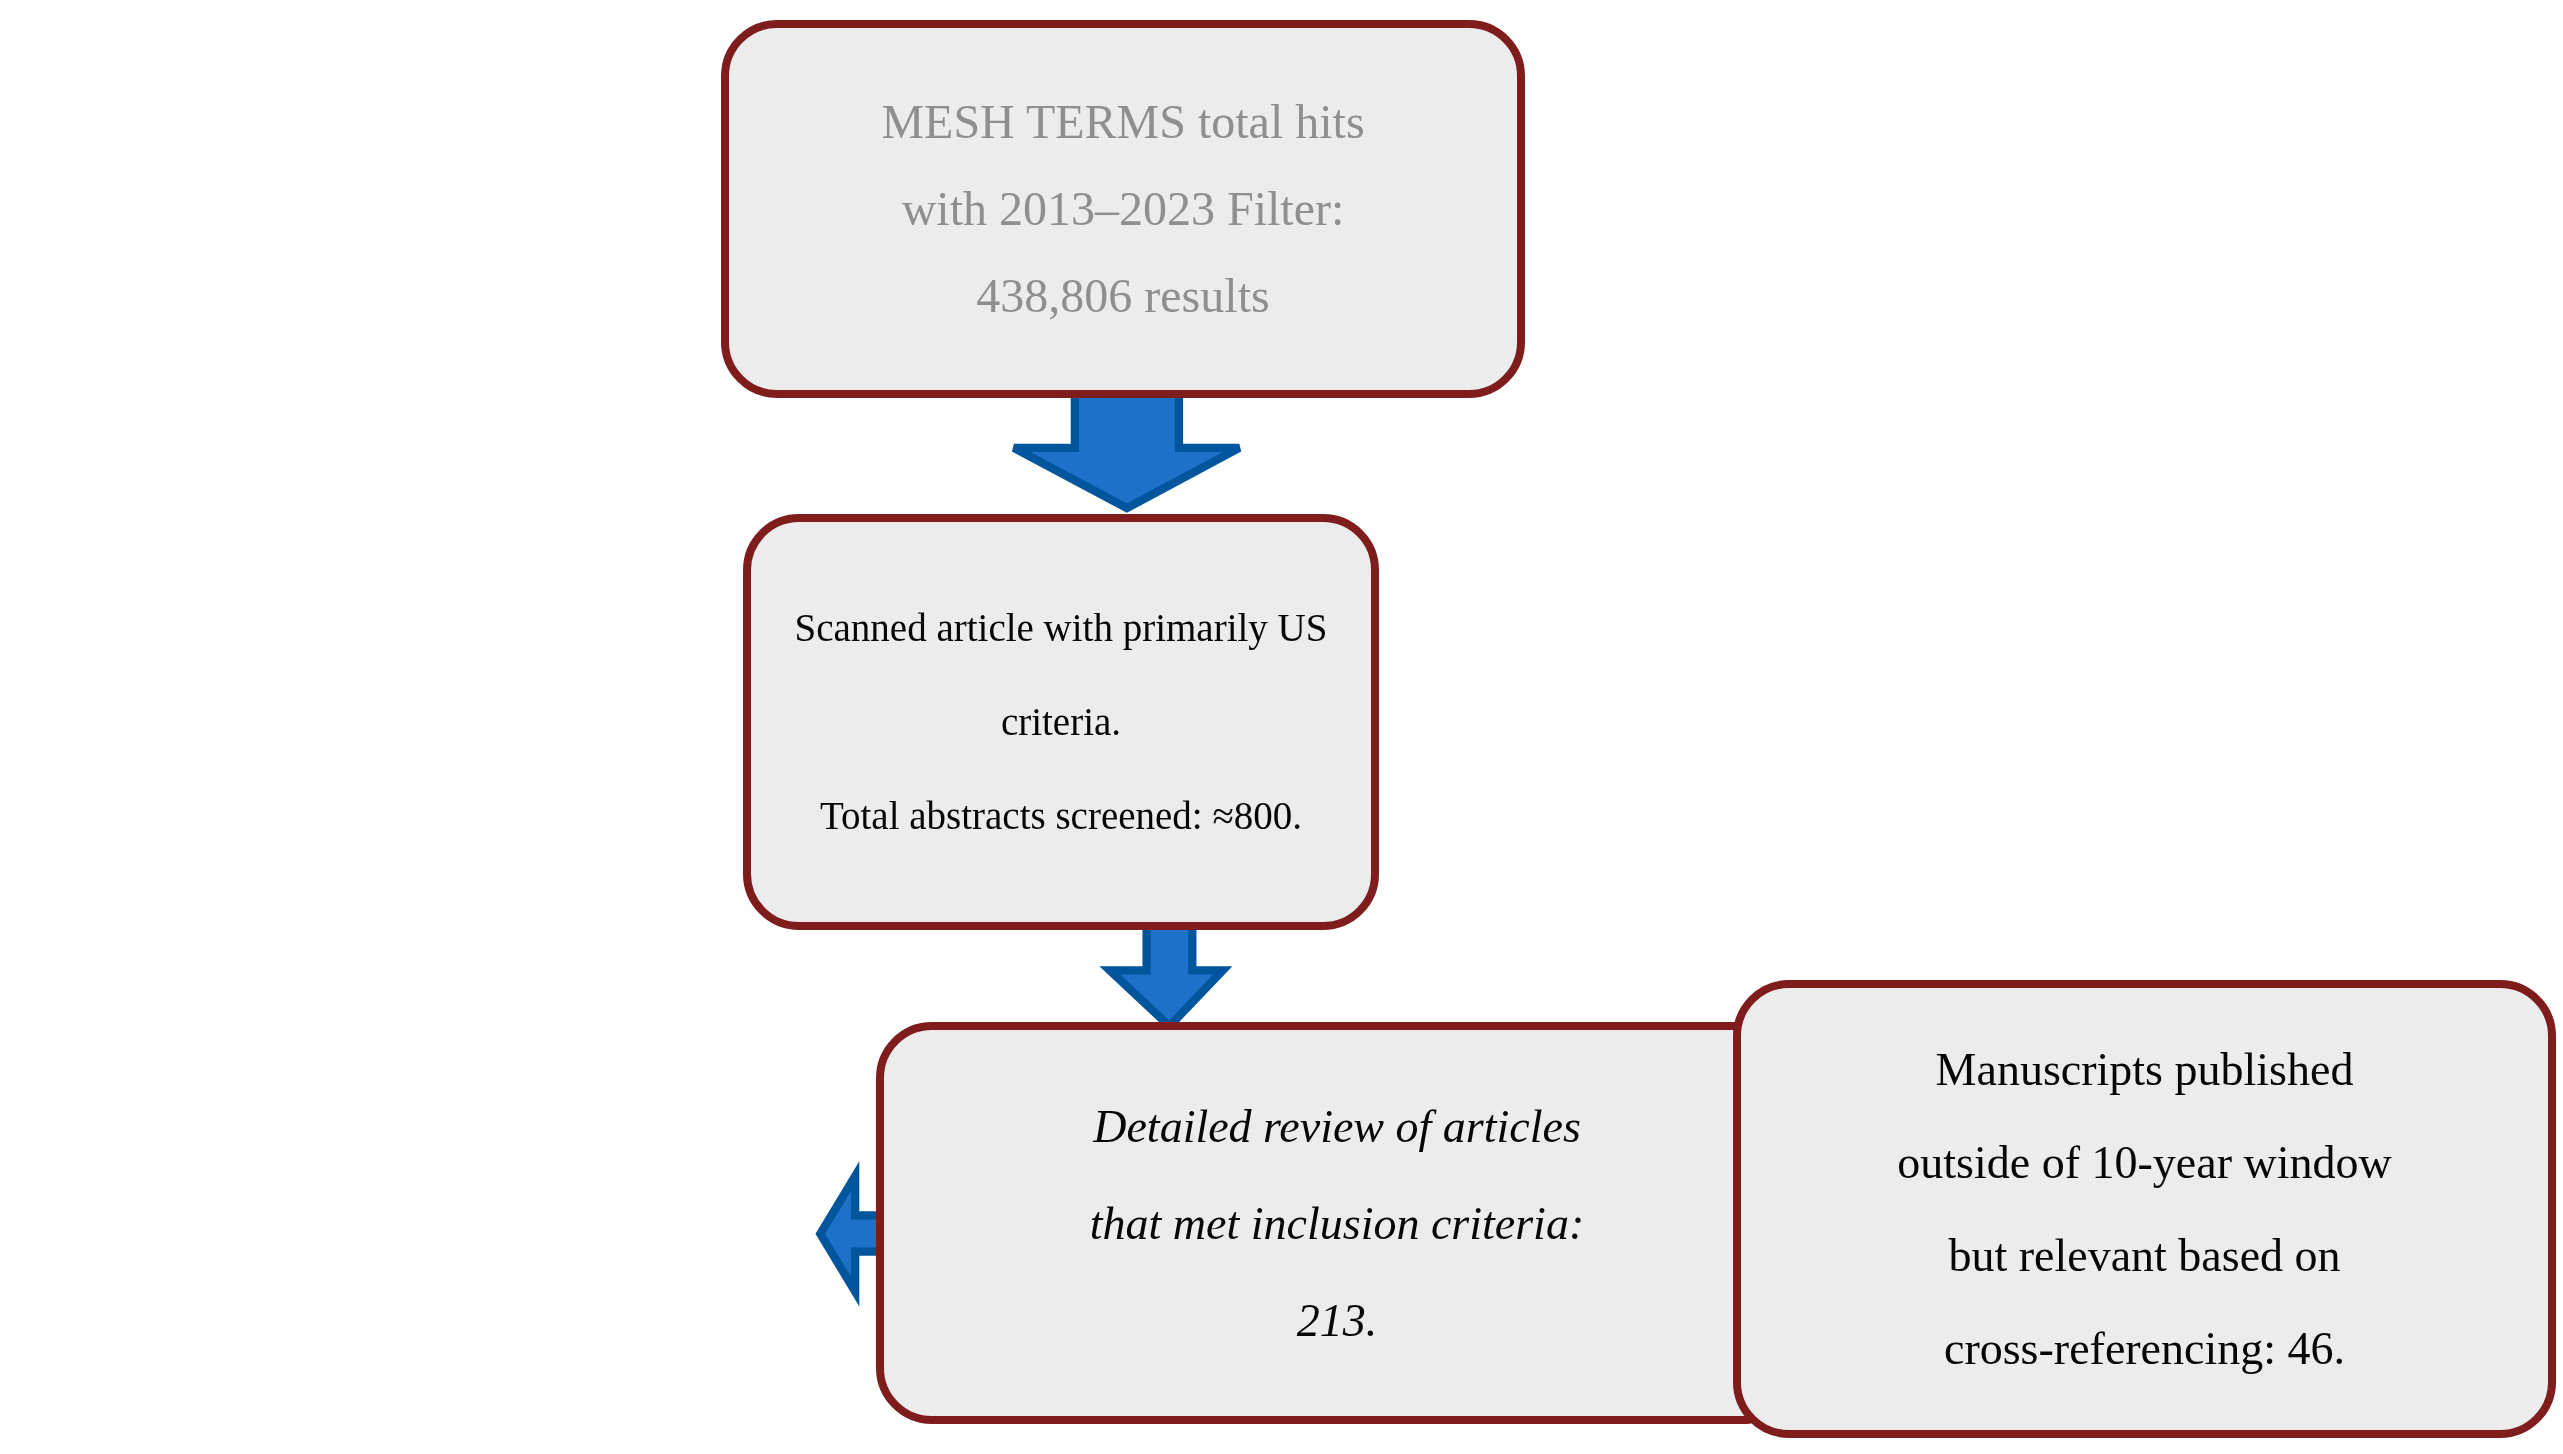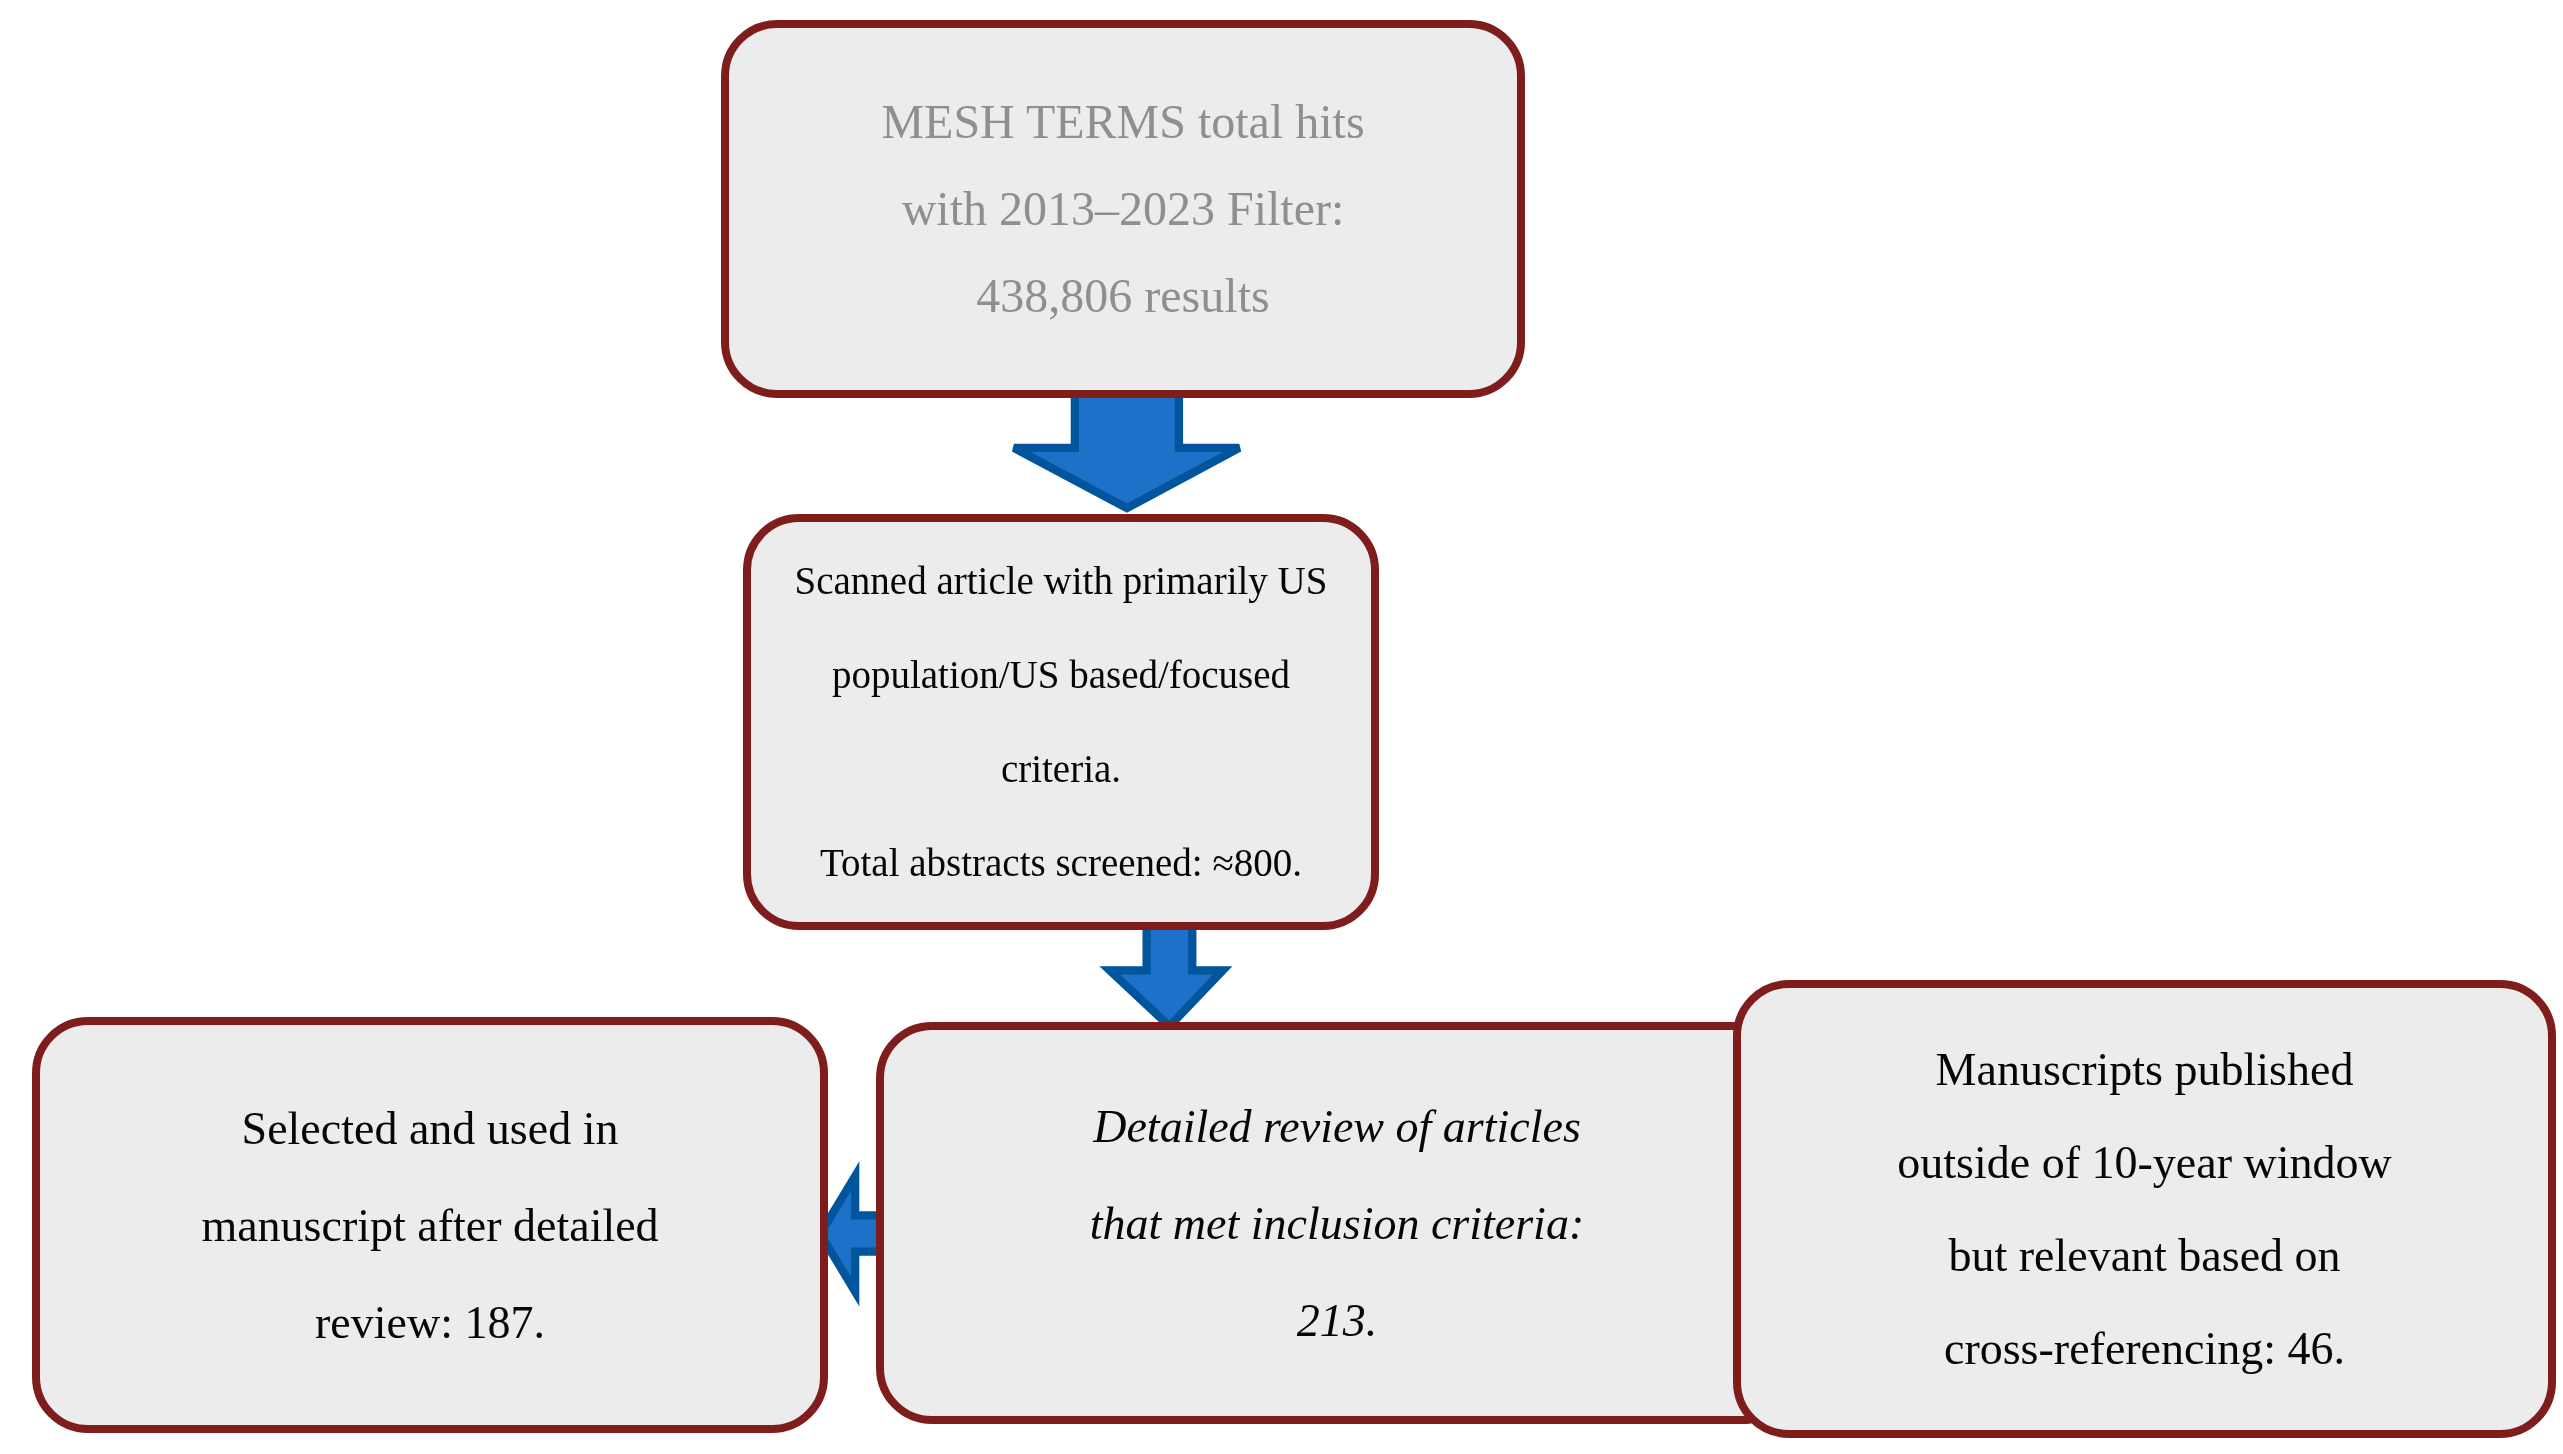--- a/index.html
+++ b/index.html
@@ -92,33 +92,25 @@
     <div class="node-text">
         <div>MESH TERMS total hits</div>
         <div>with 2013–2023 Filter:</div>
         <div>438,806 results</div>
       </div>
   </div>
 
   <div class="flow-node" id="node-scanned">
     <div class="node-text">
         <div>Scanned article with primarily US</div>
-        <div>population/US based/focused</div>
         <div>criteria.</div>
         <div>Total abstracts screened: ≈800.</div>
       </div>
   </div>
 
-  <div class="flow-node" id="node-selected">
-    <div class="node-text">
-        <div>Selected and used in</div>
-        <div>manuscript after detailed</div>
-        <div>review: 187.</div>
-      </div>
-  </div>
 
   <div class="flow-node" id="node-detailed-review">
     <div class="node-text">
         <div>Detailed review of articles</div>
         <div>that met inclusion criteria:</div>
         <div>213.</div>
       </div>
   </div>
 
   <div class="flow-node" id="node-outside-window">

